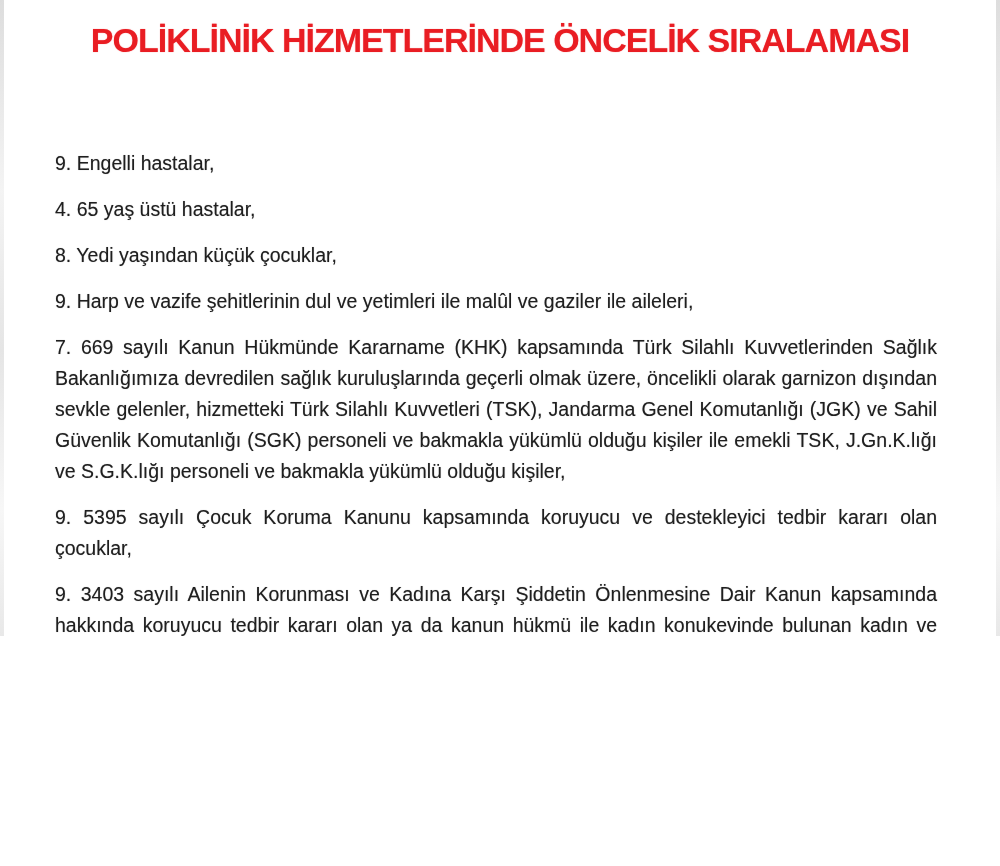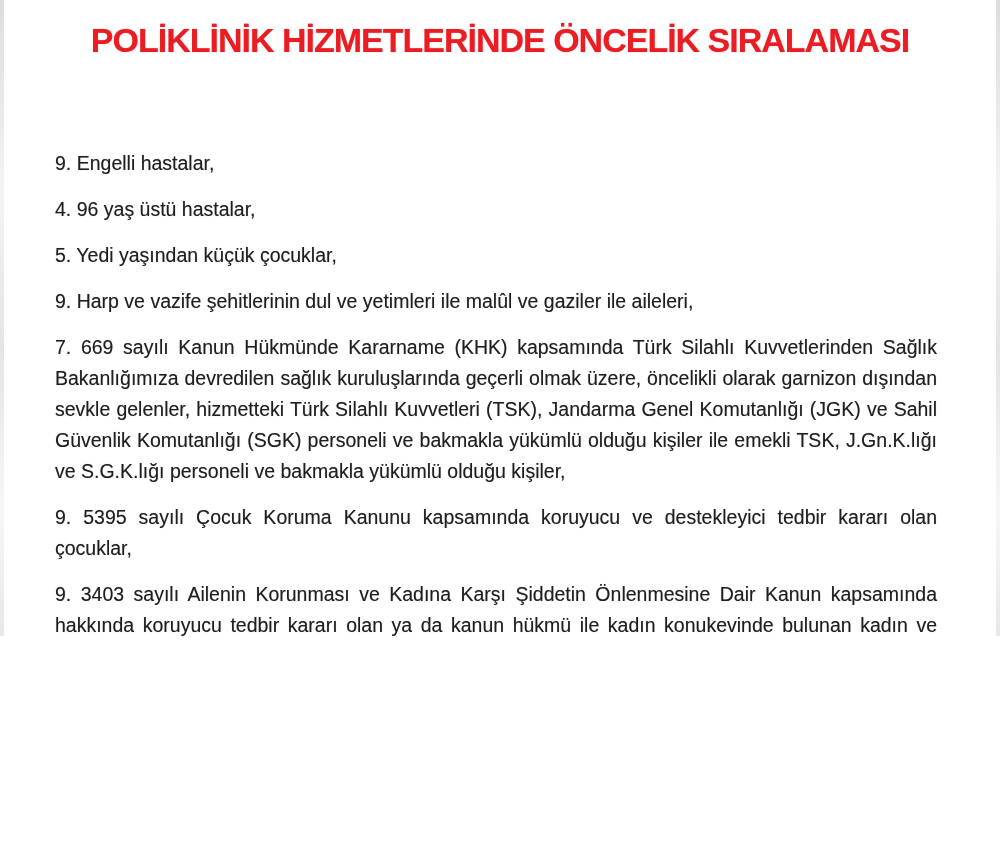--- a/index.html
+++ b/index.html
@@ -84,22 +84,22 @@
 
 <div class="page">
 
   <div class="scan-edge left"></div>
   <div class="scan-edge right"></div>
 
   <h1 class="title">POLİKLİNİK HİZMETLERİNDE ÖNCELİK SIRALAMASI</h1>
 
   <div class="content">
     <p class="item">9. Engelli hastalar,</p>
-    <p class="item">4. 96 yaş üstü hastalar,</p>
-    <p class="item">5. Yedi yaşından küçük çocuklar,</p>
+    <p class="item">4. 65 yaş üstü hastalar,</p>
+    <p class="item">8. Yedi yaşından küçük çocuklar,</p>
     <p class="item">9. Harp ve vazife şehitlerinin dul ve yetimleri ile malûl ve gaziler ile aileleri,</p>
     <p class="item">7. 669 sayılı Kanun Hükmünde Kararname (KHK) kapsamında Türk Silahlı Kuvvetlerinden Sağlık Bakanlığımıza devredilen sağlık kuruluşlarında geçerli olmak üzere, öncelikli olarak garnizon dışından sevkle gelenler, hizmetteki Türk Silahlı Kuvvetleri (TSK), Jandarma Genel Komutanlığı (JGK) ve Sahil Güvenlik Komutanlığı (SGK) personeli ve bakmakla yükümlü olduğu kişiler ile emekli TSK, J.Gn.K.lığı ve S.G.K.lığı personeli ve bakmakla yükümlü olduğu kişiler,</p>
     <p class="item">9. 5395 sayılı Çocuk Koruma Kanunu kapsamında koruyucu ve destekleyici tedbir kararı olan çocuklar,</p>
     <p class="item">9. 3403 sayılı Ailenin Korunması ve Kadına Karşı Şiddetin Önlenmesine Dair Kanun kapsamında hakkında koruyucu tedbir kararı olan ya da kanun hükmü ile kadın konukevinde bulunan kadın ve beraberindeki çocuklar,</p>
     <p class="item">10. Hâkimler ve Cumhuriyet Savcıları.</p>
   </div>
 
   <div class="cropped-remnant"></div>
 
 </div>

